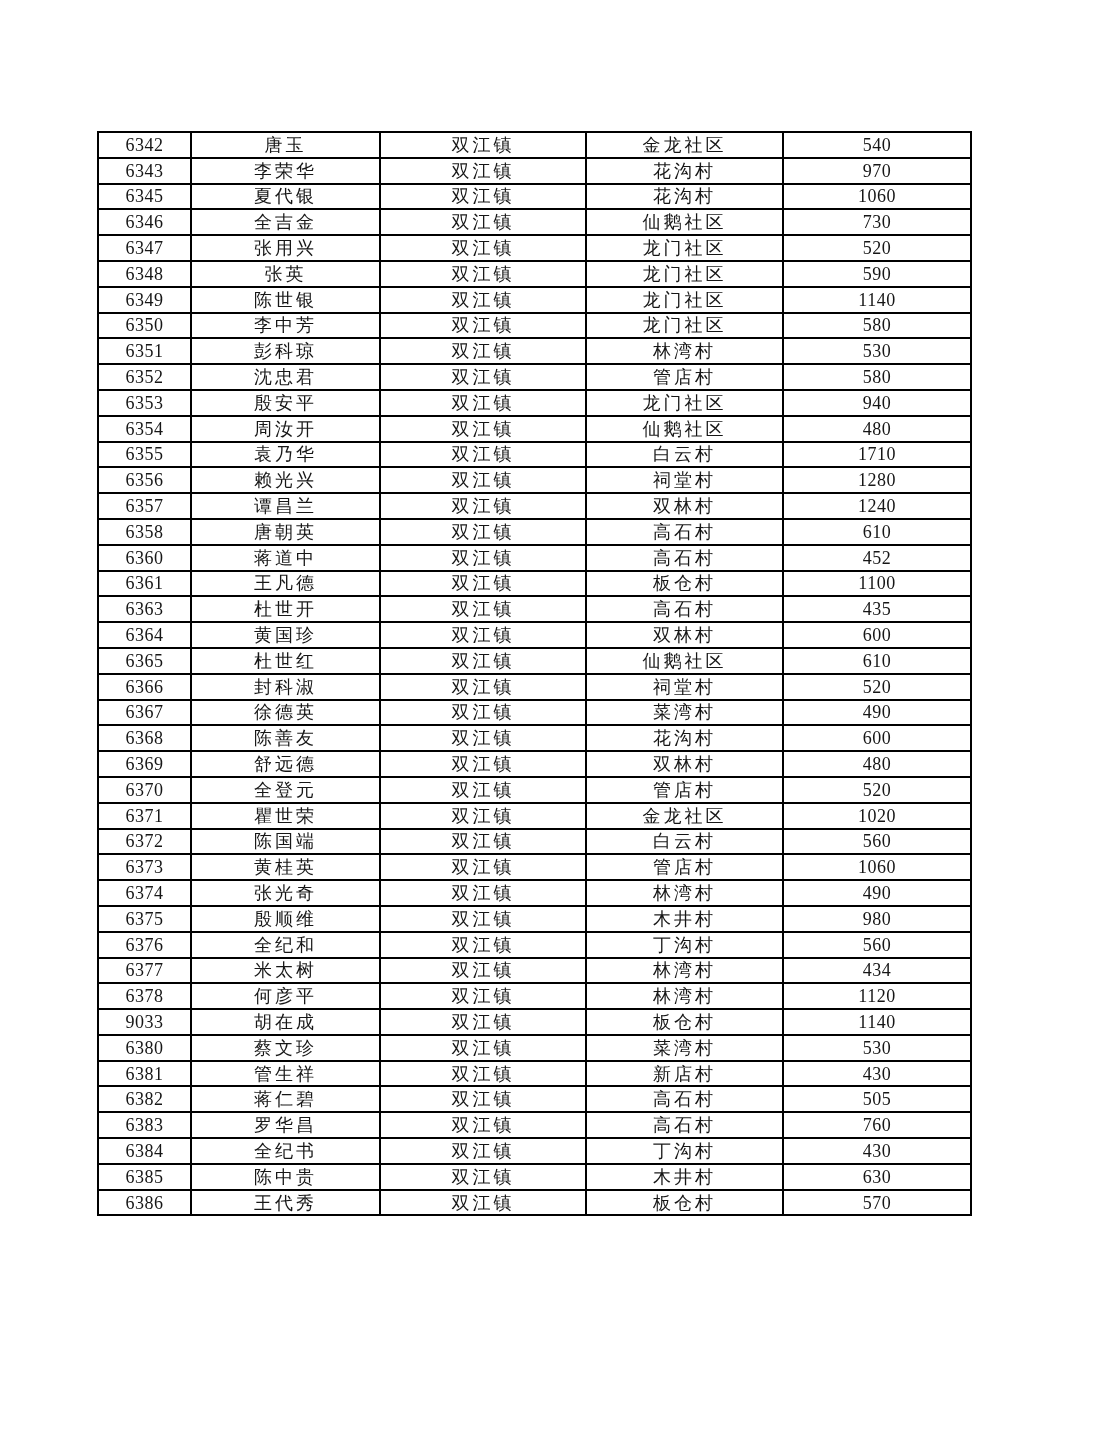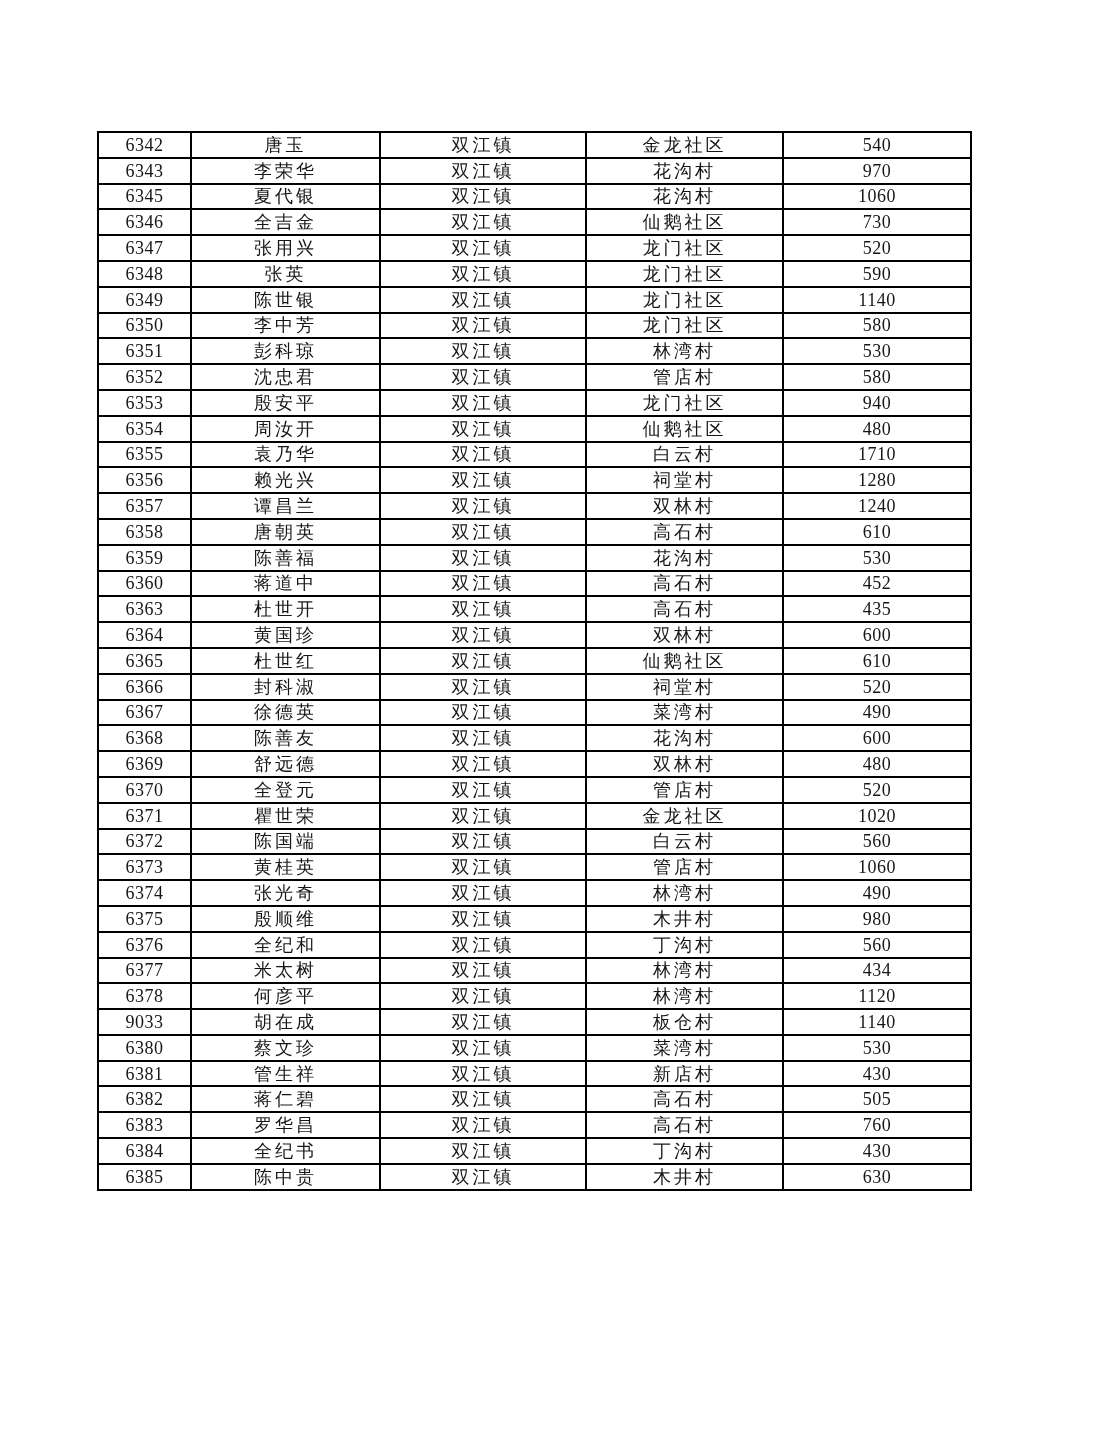--- a/index.html
+++ b/index.html
@@ -173,34 +173,34 @@
           <td class="num">1240</td>
         </tr>
         <tr>
           <td class="num">6358</td>
           <td class="cjk">唐朝英</td>
           <td class="cjk">双江镇</td>
           <td class="cjk">高石村</td>
           <td class="num">610</td>
         </tr>
         <tr>
-          <td class="num">6359</td>
-          <td class="cjk">陈善福</td>
-          <td class="cjk">双江镇</td>
-          <td class="cjk">花沟村</td>
-          <td class="num">530</td>
-        </tr>
-        <tr>
           <td class="num">6360</td>
           <td class="cjk">蒋道中</td>
           <td class="cjk">双江镇</td>
           <td class="cjk">高石村</td>
           <td class="num">452</td>
         </tr>
         <tr>
+          <td class="num">6361</td>
+          <td class="cjk">王凡德</td>
+          <td class="cjk">双江镇</td>
+          <td class="cjk">板仓村</td>
+          <td class="num">1100</td>
+        </tr>
+        <tr>
           <td class="num">6363</td>
           <td class="cjk">杜世开</td>
           <td class="cjk">双江镇</td>
           <td class="cjk">高石村</td>
           <td class="num">435</td>
         </tr>
         <tr>
           <td class="num">6364</td>
           <td class="cjk">黄国珍</td>
           <td class="cjk">双江镇</td>
@@ -346,16 +346,23 @@
           <td class="cjk">双江镇</td>
           <td class="cjk">丁沟村</td>
           <td class="num">430</td>
         </tr>
         <tr>
           <td class="num">6385</td>
           <td class="cjk">陈中贵</td>
           <td class="cjk">双江镇</td>
           <td class="cjk">木井村</td>
           <td class="num">630</td>
+        </tr>
+        <tr>
+          <td class="num">6386</td>
+          <td class="cjk">王代秀</td>
+          <td class="cjk">双江镇</td>
+          <td class="cjk">板仓村</td>
+          <td class="num">570</td>
         </tr>
       </tbody>
   </table>
 </div>
 
 </body></html>

